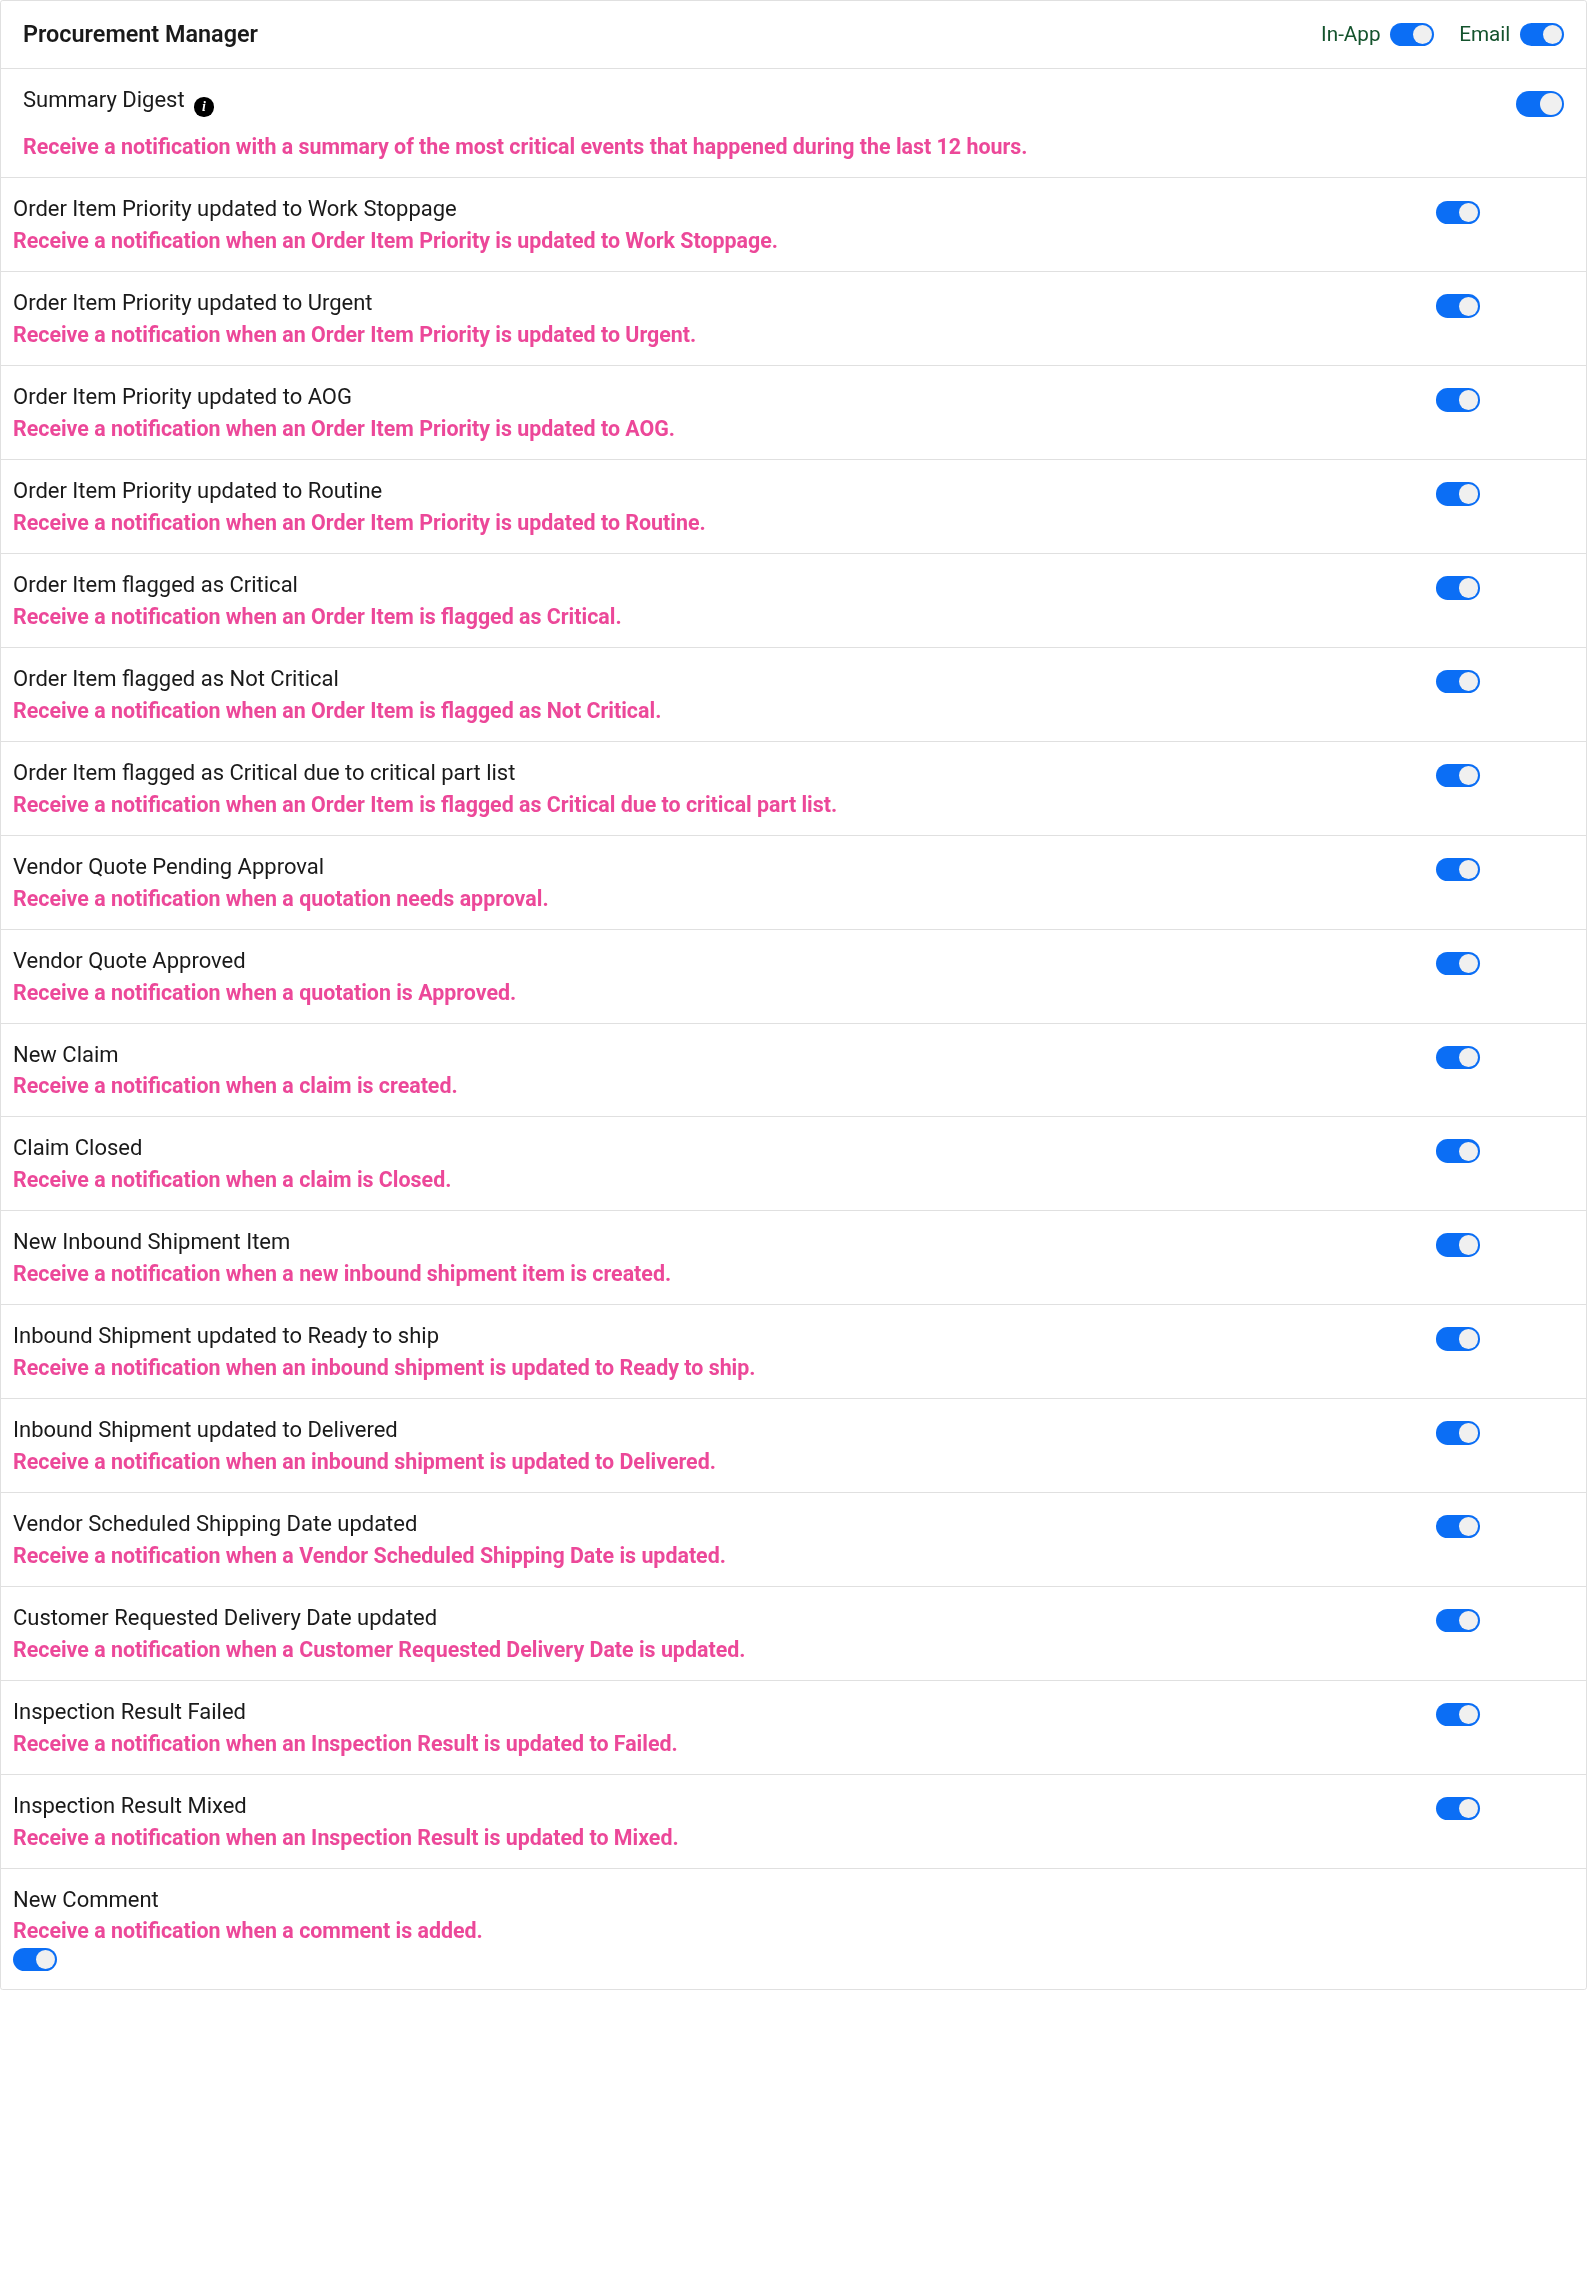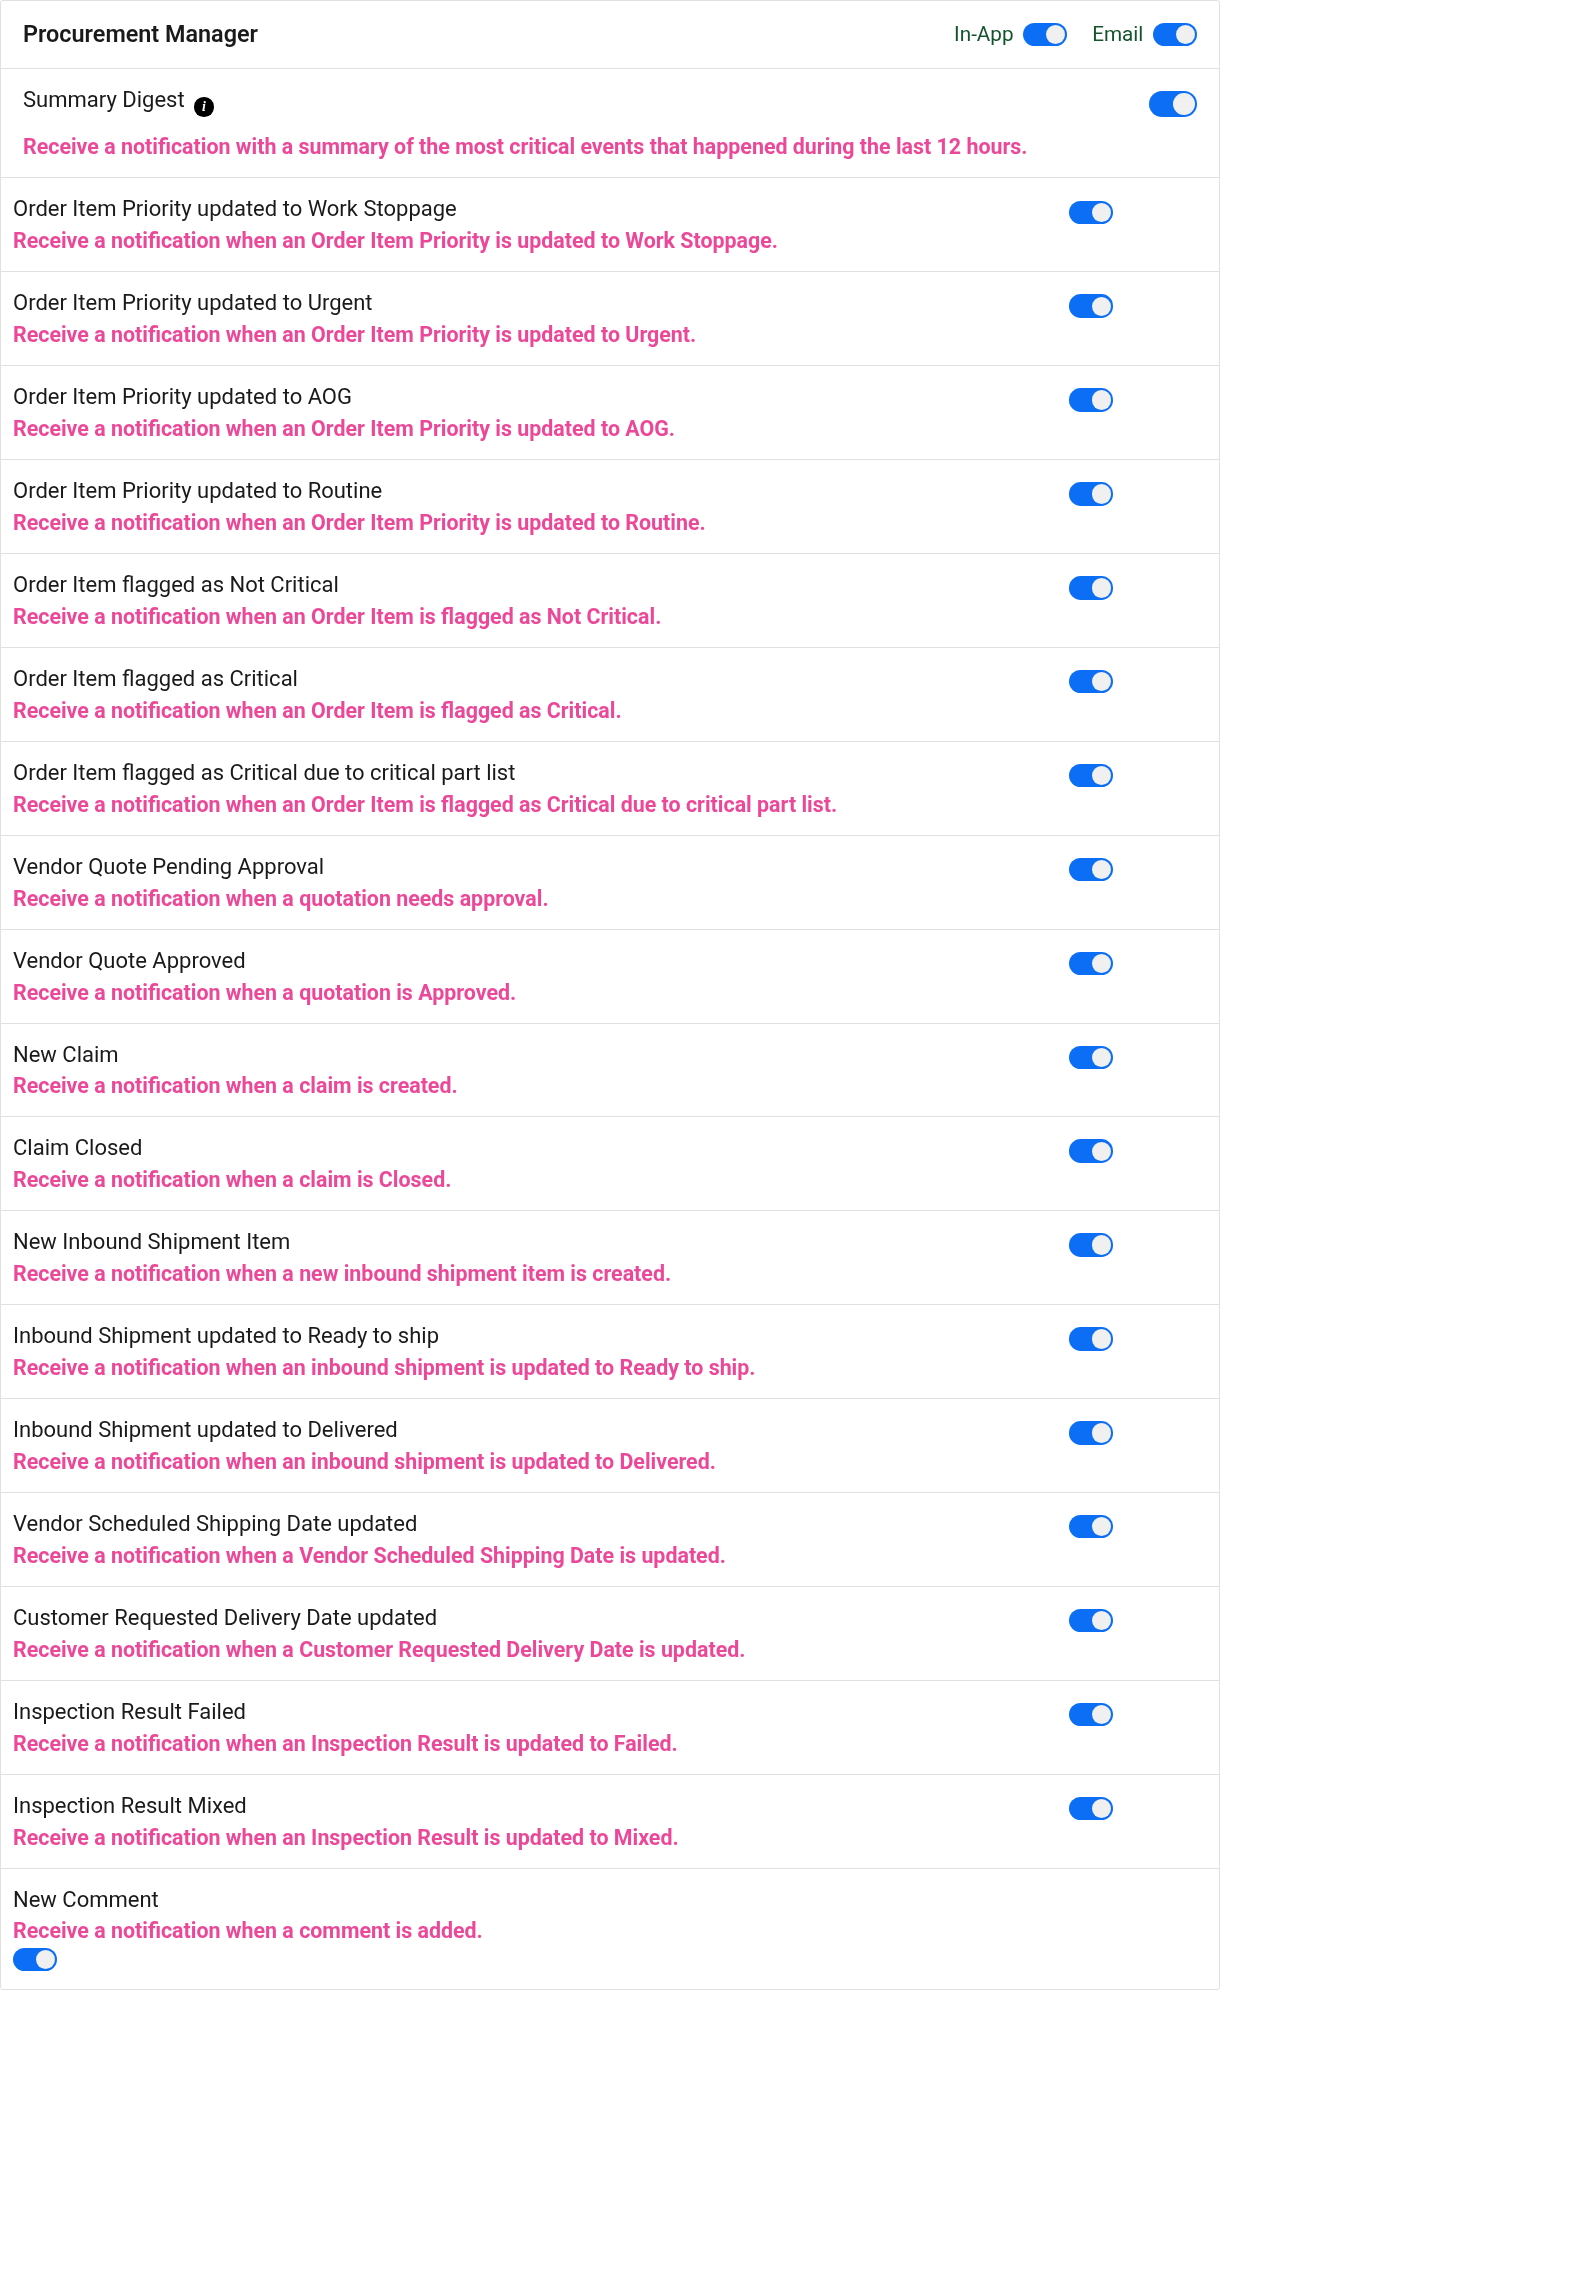--- a/index.html
+++ b/index.html
@@ -6,21 +6,21 @@
       margin: 0;
       padding: 0;
       box-sizing: border-box;
     }
     body {
       font-family: -apple-system, BlinkMacSystemFont, "Segoe UI", Roboto, "Helvetica Neue", Arial, sans-serif;
       background: #fff;
       color: #1a1a1a;
     }
     .container {
-      width: 1220px;
+      width: 1587px;
       border: 0.7px solid #e0e0e0;
       border-radius: 2.8px;
       background: #fff;
     }
     .header {
       display: flex;
       align-items: center;
       justify-content: space-between;
       padding: 19.3px 22px;
       border-bottom: 0.7px solid #e0e0e0;
@@ -204,38 +204,38 @@
         <div class="section-text">
           <div class="section-title">Order Item Priority updated to Routine</div>
           <div class="section-desc">Receive a notification when an Order Item Priority is updated to Routine.</div>
         </div>
         <div class="toggle-column">
           <div class="toggle"></div>
         </div>
       </div>
       <div class="section">
         <div class="section-text">
+          <div class="section-title">Order Item flagged as Critical</div>
+          <div class="section-desc">Receive a notification when an Order Item is flagged as Critical.</div>
+        </div>
+        <div class="toggle-column">
+          <div class="toggle"></div>
+        </div>
+      </div>
+      <div class="section">
+        <div class="section-text">
           <div class="section-title">Order Item flagged as Not Critical</div>
           <div class="section-desc">Receive a notification when an Order Item is flagged as Not Critical.</div>
         </div>
         <div class="toggle-column">
           <div class="toggle"></div>
         </div>
       </div>
       <div class="section">
         <div class="section-text">
-          <div class="section-title">Order Item flagged as Critical</div>
-          <div class="section-desc">Receive a notification when an Order Item is flagged as Critical.</div>
-        </div>
-        <div class="toggle-column">
-          <div class="toggle"></div>
-        </div>
-      </div>
-      <div class="section">
-        <div class="section-text">
           <div class="section-title">Order Item flagged as Critical due to critical part list</div>
           <div class="section-desc">Receive a notification when an Order Item is flagged as Critical due to critical part list.</div>
         </div>
         <div class="toggle-column">
           <div class="toggle"></div>
         </div>
       </div>
       <div class="section">
         <div class="section-text">
           <div class="section-title">Vendor Quote Pending Approval</div>

